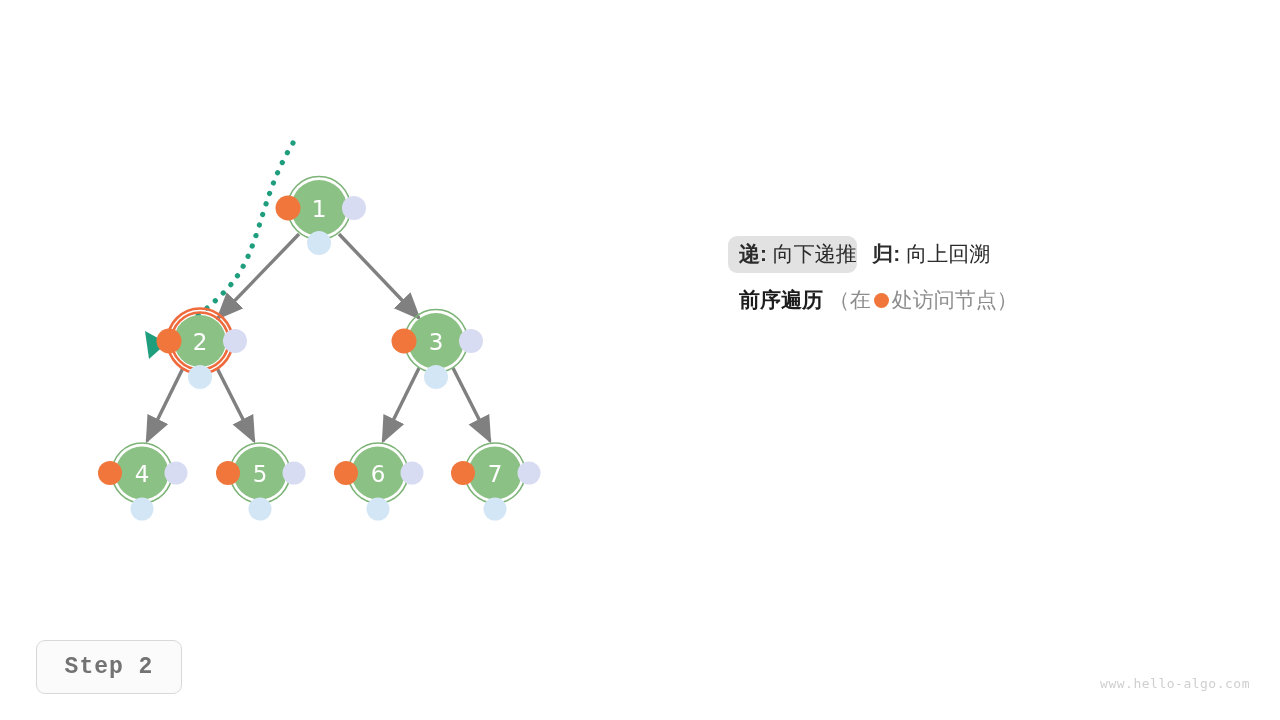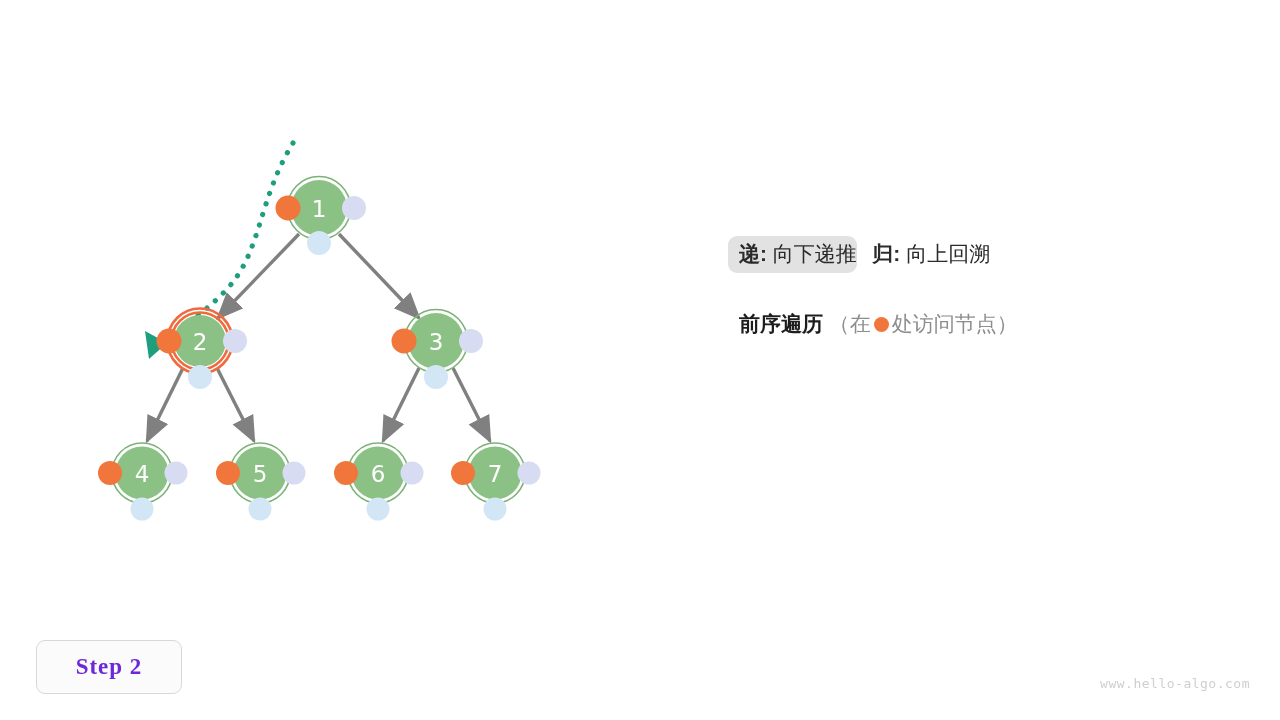--- a/index.html
+++ b/index.html
@@ -55,21 +55,21 @@
   .legend-key {
     font-weight: bold;
   }
   .legend-val {
     font-weight: normal;
   }
   .legend-line2 {
     margin-top: 4px;
   }
   .order-title {
-    margin-top: 40px;
+    margin-top: 16px;
     padding-left: 11px;
     font-size: 21px;
     white-space: nowrap;
     line-height: 1.0;
   }
   .order-title .strong {
     font-weight: bold;
     color: #1d1d1d;
   }
   .order-title .muted {
@@ -106,24 +106,24 @@
     left: 36px;
     top: 640px;
     width: 144px;
     height: 52px;
     border: 1px solid #d8d8d8;
     border-radius: 9px;
     background: #fbfbfb;
     display: flex;
     align-items: center;
     justify-content: center;
-    font-family: Liberation Serif, serif;
+    font-family: Liberation Mono, monospace;
     font-size: 23px;
     font-weight: bold;
-    color: #6d28d9;
+    color: #737373;
     letter-spacing: 1px;
   }
 
   
   .watermark {
     position: absolute;
     right: 30px;
     top: 676px;
     font-family: "DejaVu Sans Mono", monospace;
     font-size: 13px;

